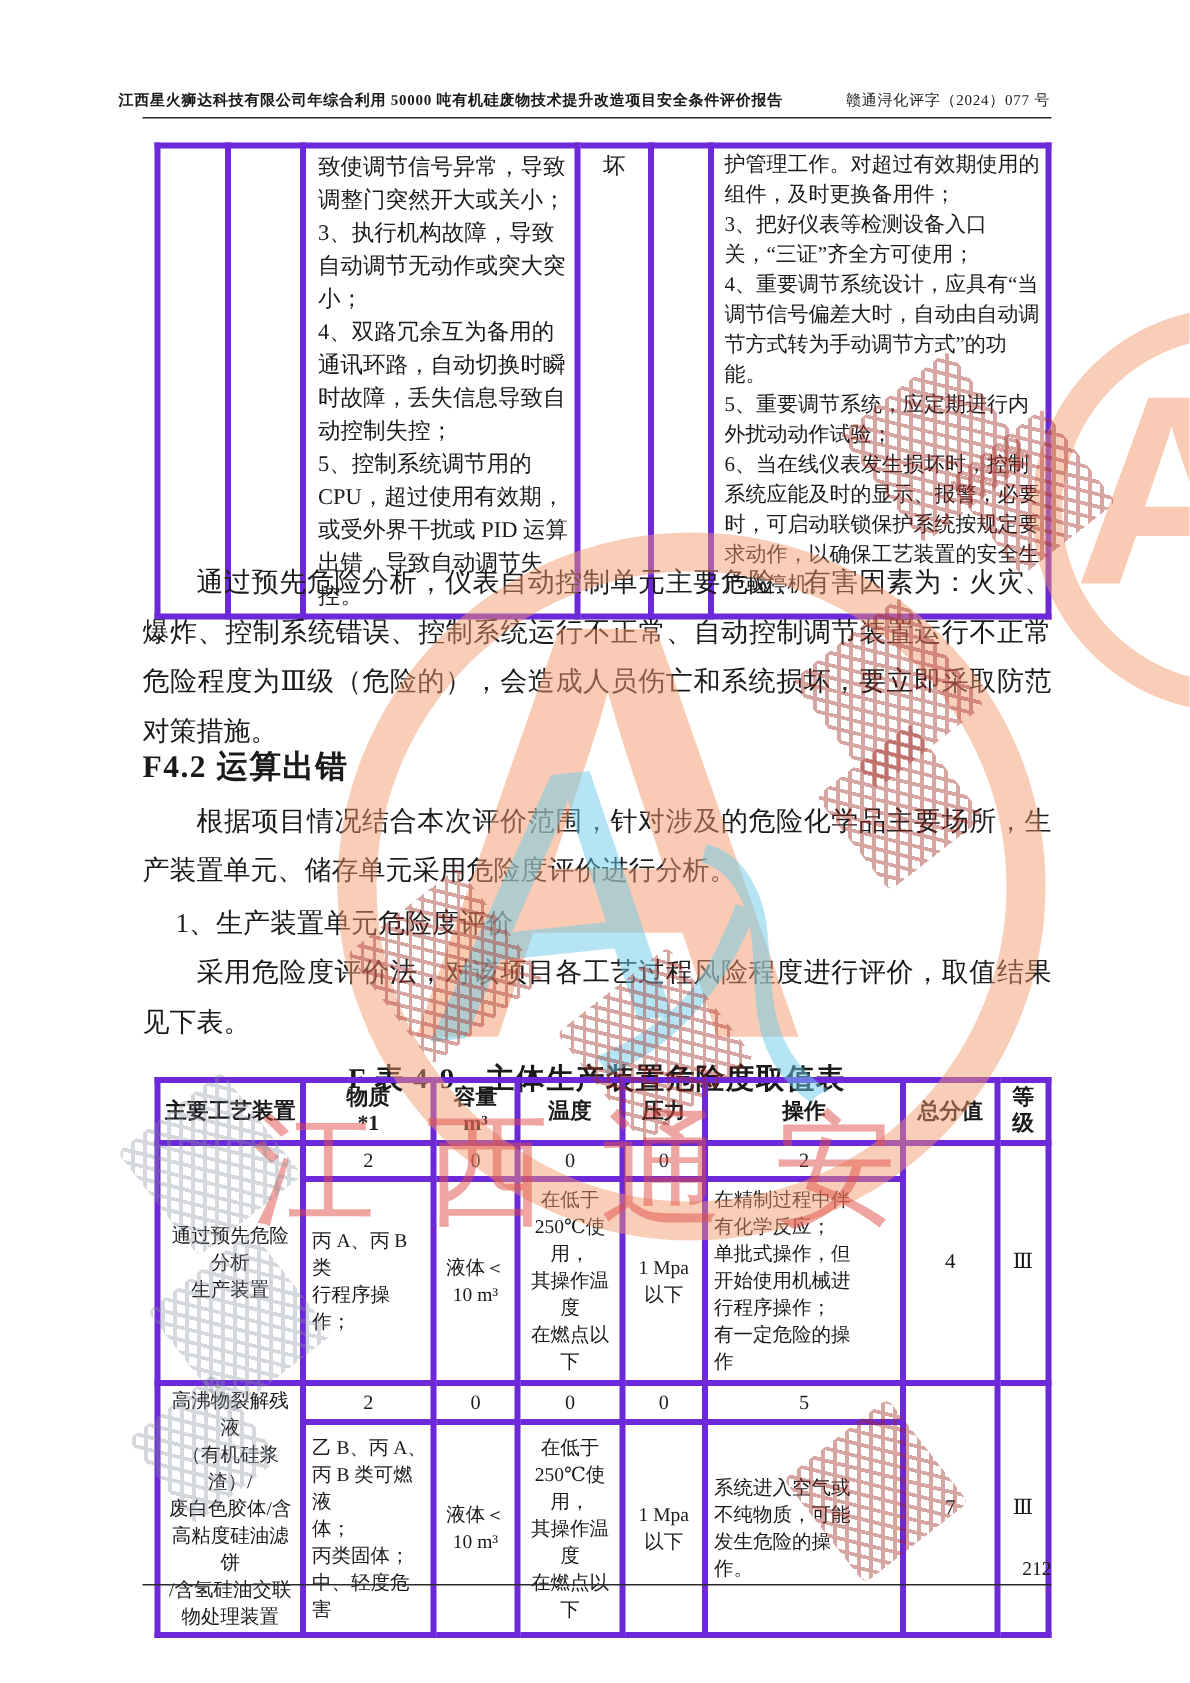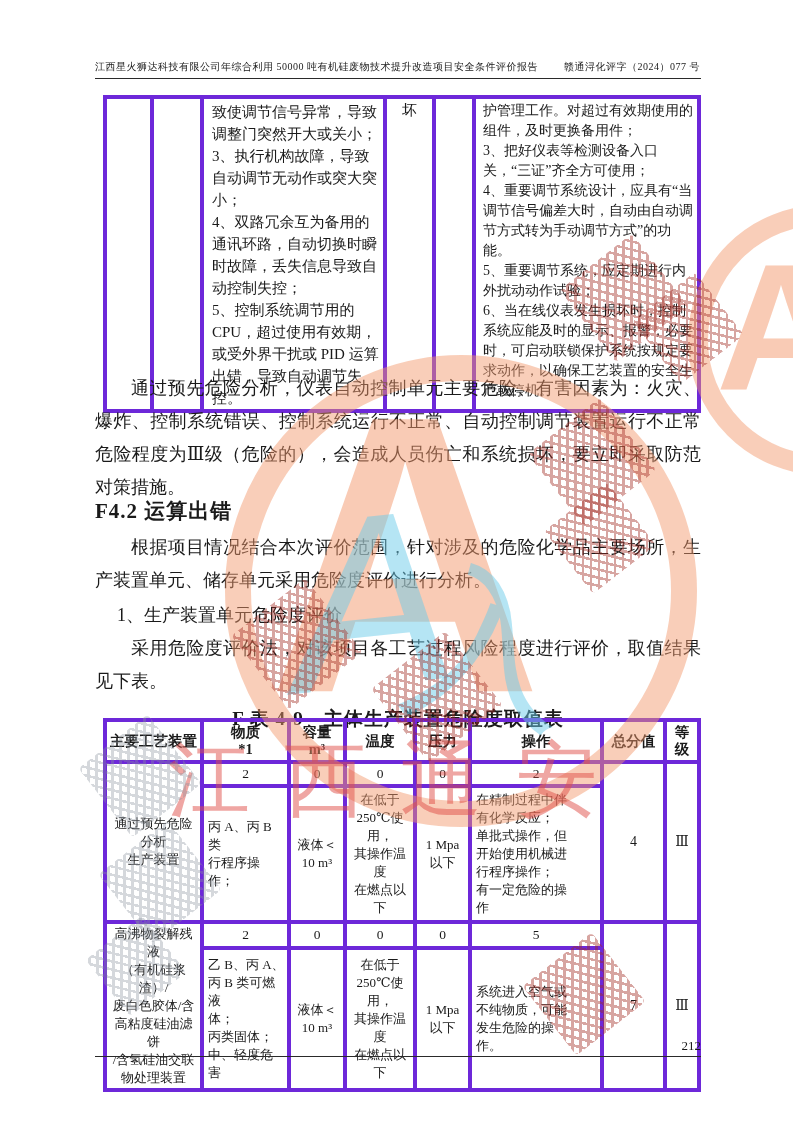--- a/index.html
+++ b/index.html
@@ -43,21 +43,21 @@
            white-space:nowrap;font-weight:400;}
   .hx{position:absolute;transform:rotate(-38deg);border-radius:5px;
       background:repeating-linear-gradient(52deg,currentColor 0 2.5px,transparent 2.5px 8px),
                  repeating-linear-gradient(-52deg,currentColor 0 2.5px,transparent 2.5px 8px);}
   .hx.red{color:#a22a22;opacity:.42;}
   .hx.gray{color:#8a929c;opacity:.35;}
 </style>
 </head>
 <body>
 
-<div class="abs hdr" style="left:95px;top:60px;font-weight:400;">江西星火狮达科技有限公司年综合利用 50000 吨有机硅废物技术提升改造项目安全条件评价报告</div>
+<div class="abs hdr" style="left:79px;top:60px;font-weight:700;">江西星火狮达科技有限公司年综合利用 50000 吨有机硅废物技术提升改造项目安全条件评价报告</div>
 <div class="abs hdr" style="right:93px;top:60px;">赣通浔化评字（2024）077 号</div>
 <div class="abs hdr-rule" style="left:95px;top:78px;width:606px;"></div>
 
 <table class="abs ttab" style="left:103px;top:95px;width:594px;height:270px;">
   <colgroup>
     <col style="width:47px">
       <col style="width:50px">
       <col style="width:183px">
     <col style="width:49px">
       <col style="width:40px">

